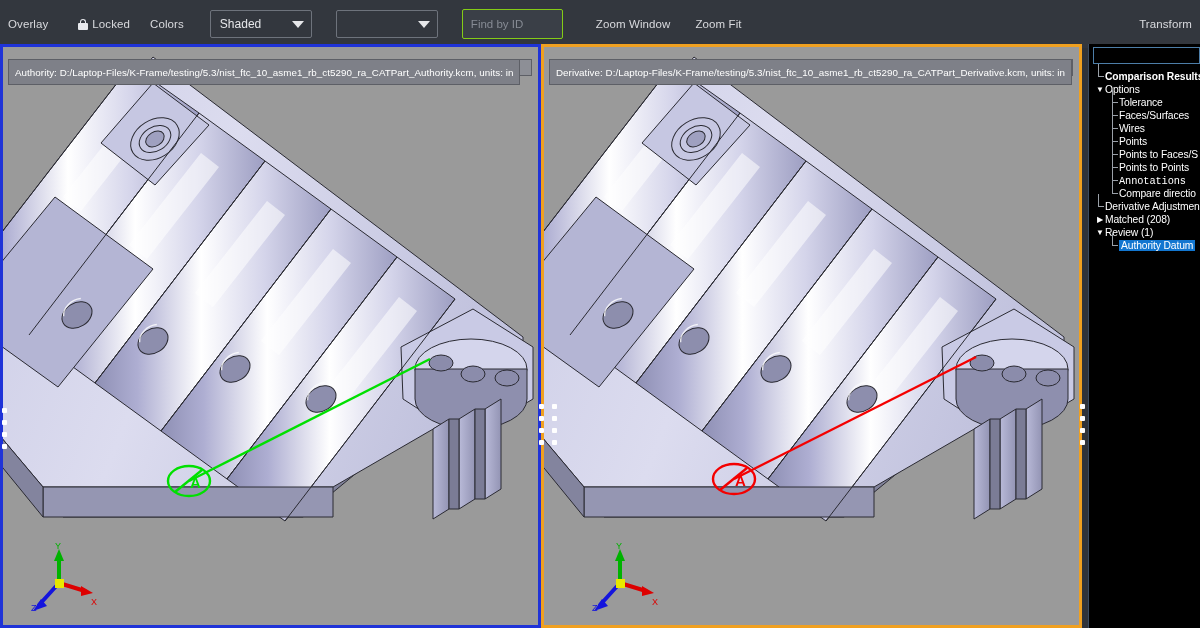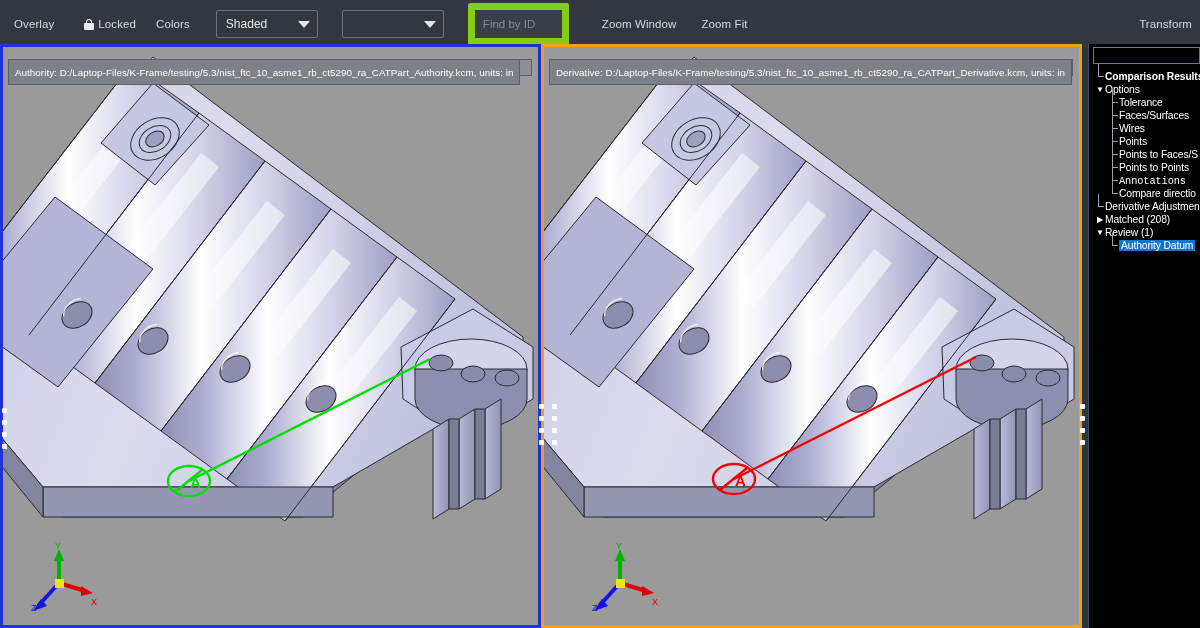--- a/index.html
+++ b/index.html
@@ -40,21 +40,21 @@
     padding: 0 7px 0 9px; cursor: pointer;
   }
   .tb-select .sel-label { color: #e6e7ea; font-size: 12px; white-space: nowrap; }
   .caret {
     width: 0; height: 0; margin-left: 10px;
     border-left: 6px solid transparent; border-right: 6px solid transparent;
     border-top: 7px solid #e6e7ea;
   }
   .tb-input {
     height: 30px; background: #3a3f47;
-    border: 7px solid #84cc16; border-radius: 2px;
+    border: 1px solid #84cc16; border-radius: 2px;
     display: flex; align-items: center; padding: 14px 8px;
   }
   .tb-input .ph { color: #868b94; font-size: 11.5px; }
 
   
   .pane { position: absolute; top: 44px; height: 584px; }
   .pane-border { position: absolute; inset: 0; border: 3px solid #1f33d8; }
   .pane-border.orange { border-color: #f0a020; }
   .pane-canvas {
     position: absolute; inset: 3px;
@@ -109,21 +109,21 @@
     content: ""; position: absolute; left: 3px; top: 6px; width: 6px;
     border-top: 1px solid #9aa0a8;
   }
 </style>
 </head>
 <body>
 
 <div id="app">
 
   <div id="toolbar">
-    <div class="tb-item clickable" style="margin-left:14px;">
+    <div class="tb-item clickable" style="margin-left:8px;">
       <span>Overlay</span>
     </div>
 
     <div class="tb-item clickable" style="margin-left:30px;">
       <span class="lock-icon">
         <span class="shackle"></span>
           <span class="body"></span>
       </span>
       <span>Locked</span>
     </div>

